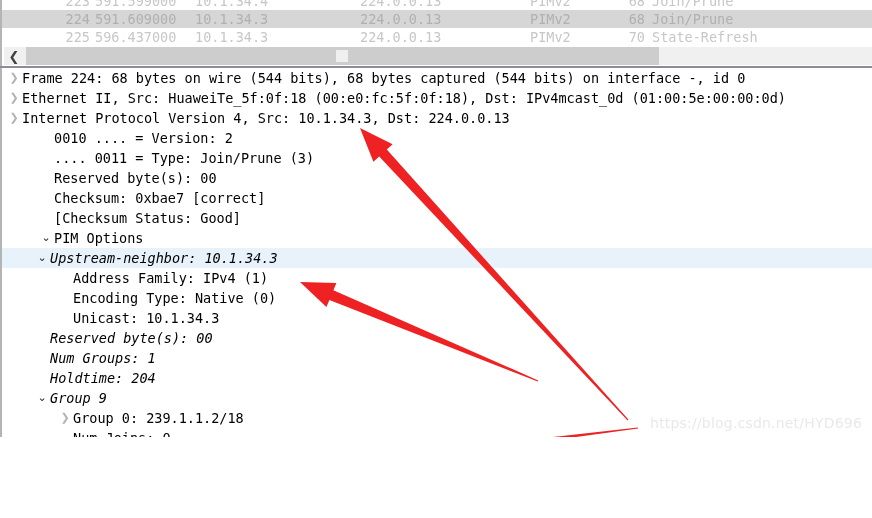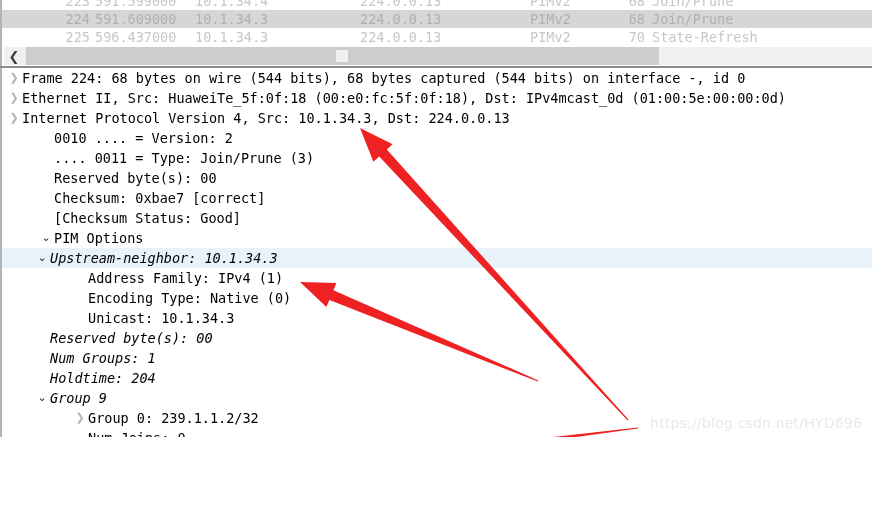--- a/index.html
+++ b/index.html
@@ -137,21 +137,21 @@
     line-height: 20px;
   }
   .twisty.closed { color: #b3b3b3; }
   .twisty.open   { color: #2a2a2a; }
   .twisty.blank  { color: transparent; }
   .tree-label { display: inline-block; vertical-align: top; }
 
   .ind0 { padding-left: 4px; text-decoration: underline; }
   .ind1 { padding-left: 36px; }
   .ind2 { padding-left: 32px; font-style: italic; }
-  .ind3 { padding-left: 70px; }
+  .ind3 { padding-left: 55px; }
 
   
   .annot-layer {
     position: absolute;
     left: 0; top: 0;
     width: 872px; height: 518px;
     pointer-events: none;
   }
 
   
@@ -221,21 +221,21 @@
       <div class="tree-row ind1"><span class="twisty blank"> </span><span class="tree-label">[Checksum Status: Good]</span></div>
       <div class="tree-row ind1"><span class="twisty open">⌄</span><span class="tree-label">PIM Options</span></div>
       <div class="tree-row highlight ind2"><span class="twisty open">⌄</span><span class="tree-label">Upstream-neighbor: 10.1.34.3</span></div>
       <div class="tree-row ind3"><span class="twisty blank"> </span><span class="tree-label">Address Family: IPv4 (1)</span></div>
       <div class="tree-row ind3"><span class="twisty blank"> </span><span class="tree-label">Encoding Type: Native (0)</span></div>
       <div class="tree-row ind3"><span class="twisty blank"> </span><span class="tree-label">Unicast: 10.1.34.3</span></div>
       <div class="tree-row ind2"><span class="twisty blank"> </span><span class="tree-label">Reserved byte(s): 00</span></div>
       <div class="tree-row ind2"><span class="twisty blank"> </span><span class="tree-label">Num Groups: 1</span></div>
       <div class="tree-row ind2"><span class="twisty blank"> </span><span class="tree-label">Holdtime: 204</span></div>
       <div class="tree-row ind2"><span class="twisty open">⌄</span><span class="tree-label">Group 9</span></div>
-      <div class="tree-row ind3"><span class="twisty closed">❯</span><span class="tree-label">Group 0: 239.1.1.2/32</span></div>
+      <div class="tree-row ind3"><span class="twisty closed">❯</span><span class="tree-label">Group 0: 239.1.1.2/18</span></div>
       <div class="tree-row ind3"><span class="twisty blank"> </span><span class="tree-label">Num Joins: 0</span></div>
       <div class="tree-row ind3"><span class="twisty closed">❯</span><span class="tree-label">Num Prunes: 1</span></div>
     </div>
 
   <svg class="annot-layer" width="872" height="518" viewBox="0 0 872 518" id="annot-svg">
       <polygon points="360.0,128.0 392.6,144.3 386.8,149.5 628.4,419.6 627.6,420.4 379.2,156.6 373.4,161.8" fill="#ee2222"></polygon>
       <polygon points="300.0,282.0 336.4,283.1 333.4,290.3 538.2,380.4 537.8,381.6 329.4,299.9 326.4,307.1" fill="#ee2222"></polygon>
       <polygon points="188.0,484.0 220.1,466.9 221.1,474.6 637.9,427.4 638.1,428.6 222.4,485.0 223.3,492.7" fill="#ee2222"></polygon>
     </svg>
 

